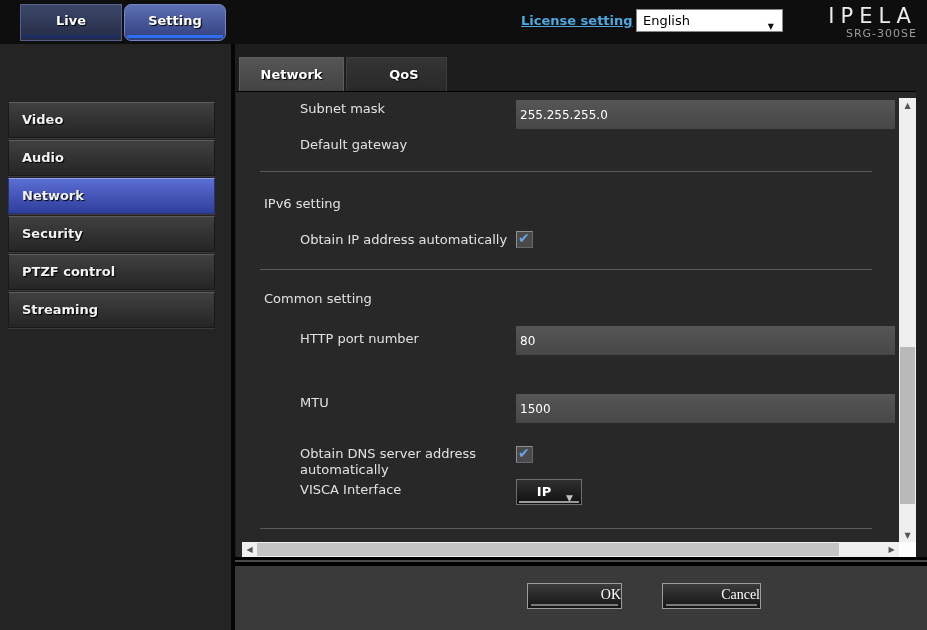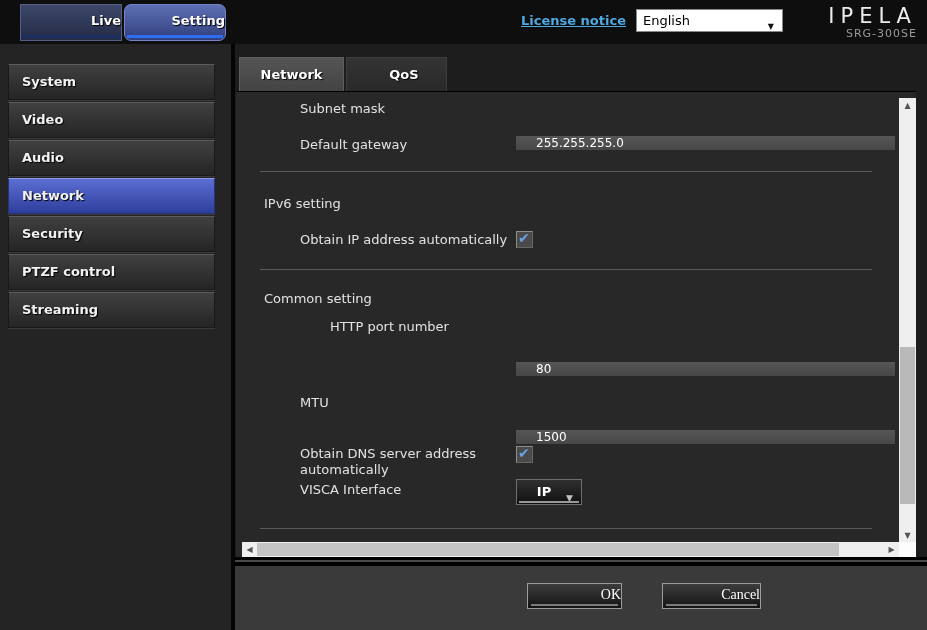--- a/index.html
+++ b/index.html
@@ -6,21 +6,21 @@
   html,body { background:#000; }
   #app {
     position:relative; width:927px; height:630px; overflow:hidden;
     background:#161616; font-family:"DejaVu Sans", sans-serif;
     -webkit-font-smoothing:antialiased;
   }
   
   .topbar { position:absolute; left:0; top:0; width:927px; height:44px; background:#0e0e0e; }
   .nav-btn {
     position:absolute; top:4px; width:102px; height:37px; cursor:pointer;
-    border:1px solid #555e86; text-align:right; color:#fff; font-weight:bold; font-size:13px;
+    border:1px solid #555e86; text-align:center; color:#fff; font-weight:bold; font-size:13px;
     line-height:32px; text-shadow:1px 1px 1px #000;
   }
   .nav-btn .underline { position:absolute; left:2px; right:2px; bottom:2px; height:3px; }
   .nav-btn.live { left:20px; background:linear-gradient(#3c4769, #242b45); }
   .nav-btn.live .underline { background:#1c2d63; }
   .nav-btn.setting { left:124px; background:linear-gradient(#5d6fb4, #303e7c); border-color:#7584c4;border-radius:7px; }
   .nav-btn.setting .underline { background:#2e6cf0; }
   .license-link { position:absolute; left:521px; top:13px; font-size:13px; color:#4fa8e0; text-decoration:underline; font-weight:bold; cursor:pointer; }
   .lang-select {
     position:absolute; left:636px; top:9px; width:147px; height:23px; background:#fff;
@@ -51,23 +51,23 @@
     position:absolute; top:57px; height:34px; cursor:pointer; text-align:center;
     color:#fff; font-size:13px; font-weight:bold; line-height:33px; text-shadow:1px 1px 1px #000;
   }
   .tab.active { left:239px; width:105px; background:linear-gradient(#555, #434343); border:1px solid #5e5e5e; border-bottom:none; }
   .tab.inactive { left:346px; width:101px; background:linear-gradient(#343434, #292929); border:1px solid #3d3d3d; border-bottom:none;padding-left:15px; }
   
   .panel { position:absolute; left:236px; top:91px; width:680px; height:466px; background:#282828; border-top:1px solid #000; }
   .form-label { position:absolute; left:64px; width:215px; font-size:13px; color:#e2e2e2; line-height:16px; }
   .section-label { position:absolute; left:28px; font-size:13px; color:#e2e2e2; }
   .text-input {
-    position:absolute; left:280px; width:379px; height:14px; border:none;
+    position:absolute; left:280px; width:379px; height:29px; border:none;
     background:linear-gradient(#565656, #474747); color:#fff; font-size:12px;
-    font-family:"DejaVu Sans", sans-serif; padding:0 20px; outline:none;margin-top:36px;
+    font-family:"DejaVu Sans", sans-serif; padding:0 4px; outline:none;
   }
   .separator { position:absolute; left:24px; width:612px; height:1px; background:#5a5a5a; }
   .checkbox {
     position:absolute; left:280px; width:17px; height:17px; background:#4a4a4a;
     border:1px solid #8e8e8e; border-bottom-color:#666; border-right-color:#666; cursor:pointer;
   }
   .checkbox[data-checked="true"]::after {
     content:"\2714"; position:absolute; left:1px; top:-2px; font-size:14px; font-weight:bold; color:#6ca2e8;
   }
   .visca-select {
@@ -110,33 +110,32 @@
 
   <div class="topbar">
     <div class="nav-btn live">
       <span>Live</span>
       <div class="underline"></div>
     </div>
     <div class="nav-btn setting">
       <span>Setting</span>
       <div class="underline"></div>
     </div>
-    <span class="license-link">License notice</span>
+    <span class="license-link">License setting</span>
     <div class="lang-select">
       <span>English</span>
       <span class="arrow">▼</span>
     </div>
     <div class="brand-block">
       <div class="brand-logo">IPELA</div>
       <div class="brand-model">SRG-300SE</div>
     </div>
   </div>
 
   <div class="sidebar">
-    <div class="side-btn" style="top:20px;">System</div>
     <div class="side-btn" style="top:58px;">Video</div>
     <div class="side-btn" style="top:96px;">Audio</div>
     <div class="side-btn active" style="top:134px;">Network</div>
     <div class="side-btn" style="top:172px;">Security</div>
     <div class="side-btn" style="top:210px;">PTZF control</div>
     <div class="side-btn" style="top:248px;">Streaming</div>
   </div>
   <div class="side-divider"></div>
 
   <div class="main-bg"></div>
@@ -154,21 +153,21 @@
 
     <div class="section-label" style="top:104px;">IPv6 setting</div>
 
     <div class="form-label" style="top:140px;">Obtain IP address automatically</div>
     <div class="checkbox" style="top:139px;" data-checked="true"></div>
 
     <div class="separator" style="top:177px;"></div>
 
     <div class="section-label" style="top:199px;">Common setting</div>
 
-    <div class="form-label" style="top:227px;margin-left:30px;">HTTP port number</div>
+    <div class="form-label" style="top:239px;">HTTP port number</div>
     <input class="text-input" style="top: 234px;" value="80">
 
     <div class="form-label" style="top:303px;">MTU</div>
     <input class="text-input" style="top: 302px;" value="1500">
 
     <div class="form-label" style="top:354px;">Obtain DNS server address automatically</div>
     <div class="checkbox" style="top:354px;" data-checked="true"></div>
 
     <div class="form-label" style="top:390px;">VISCA Interface</div>
     <div class="visca-select" style="top:387px;">

